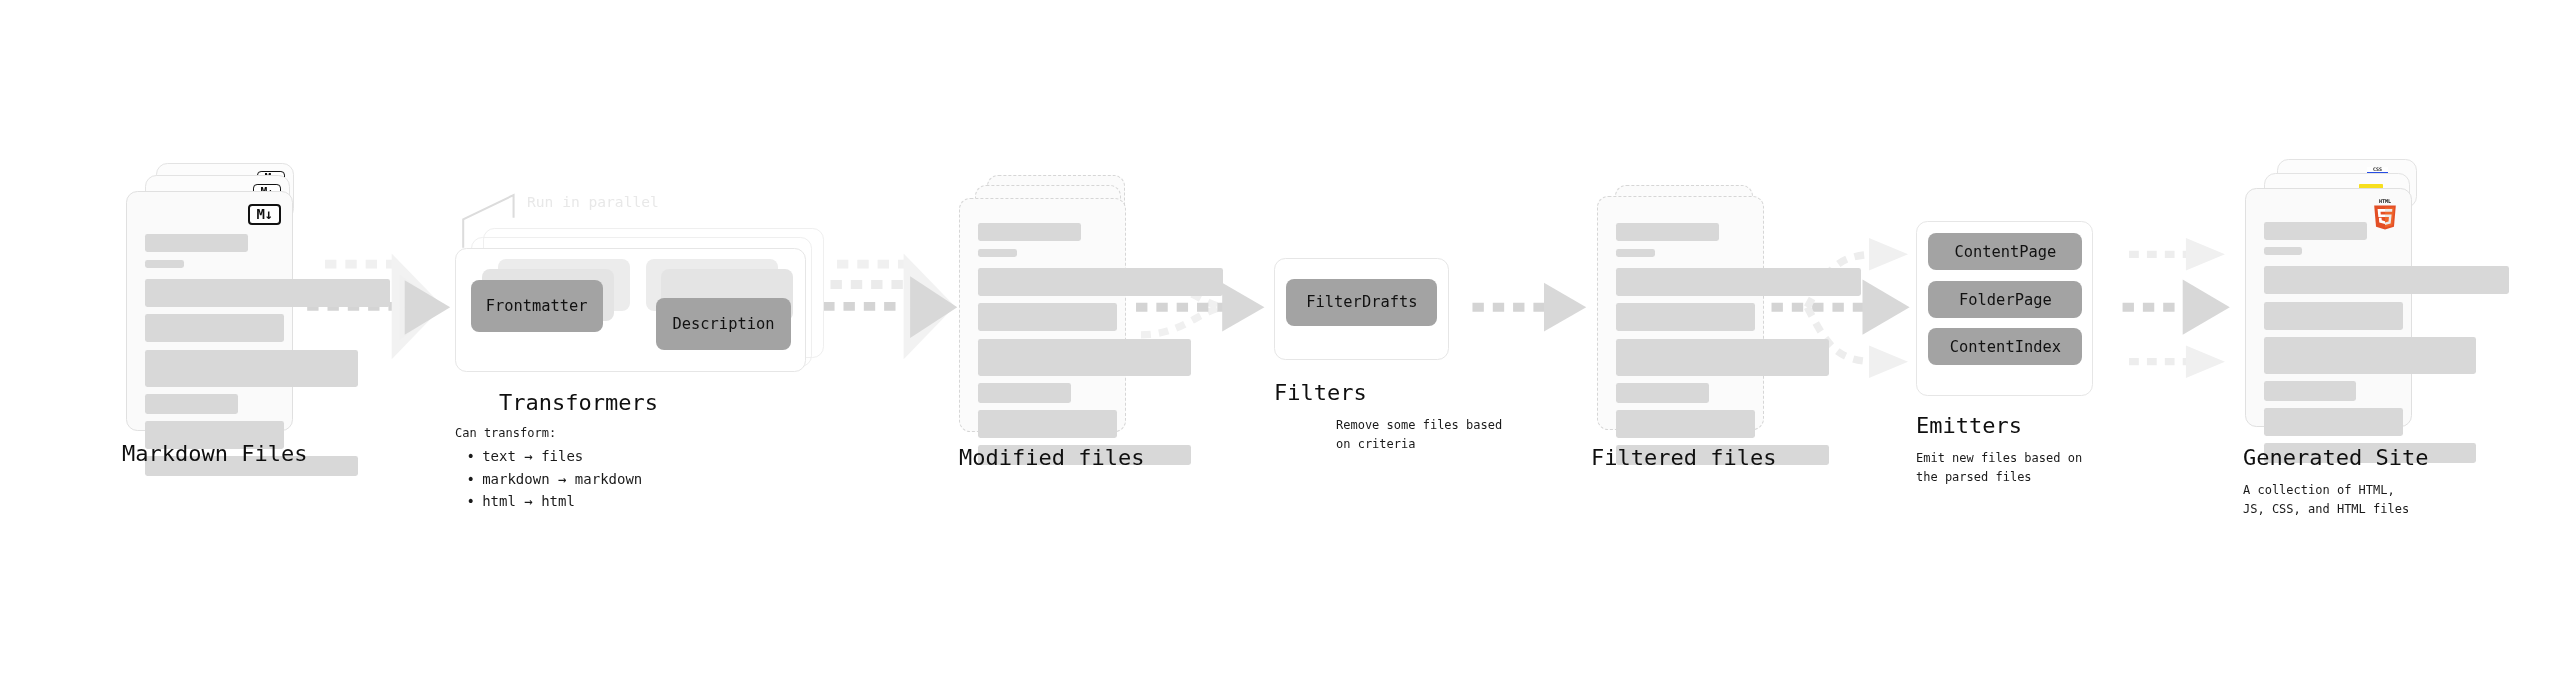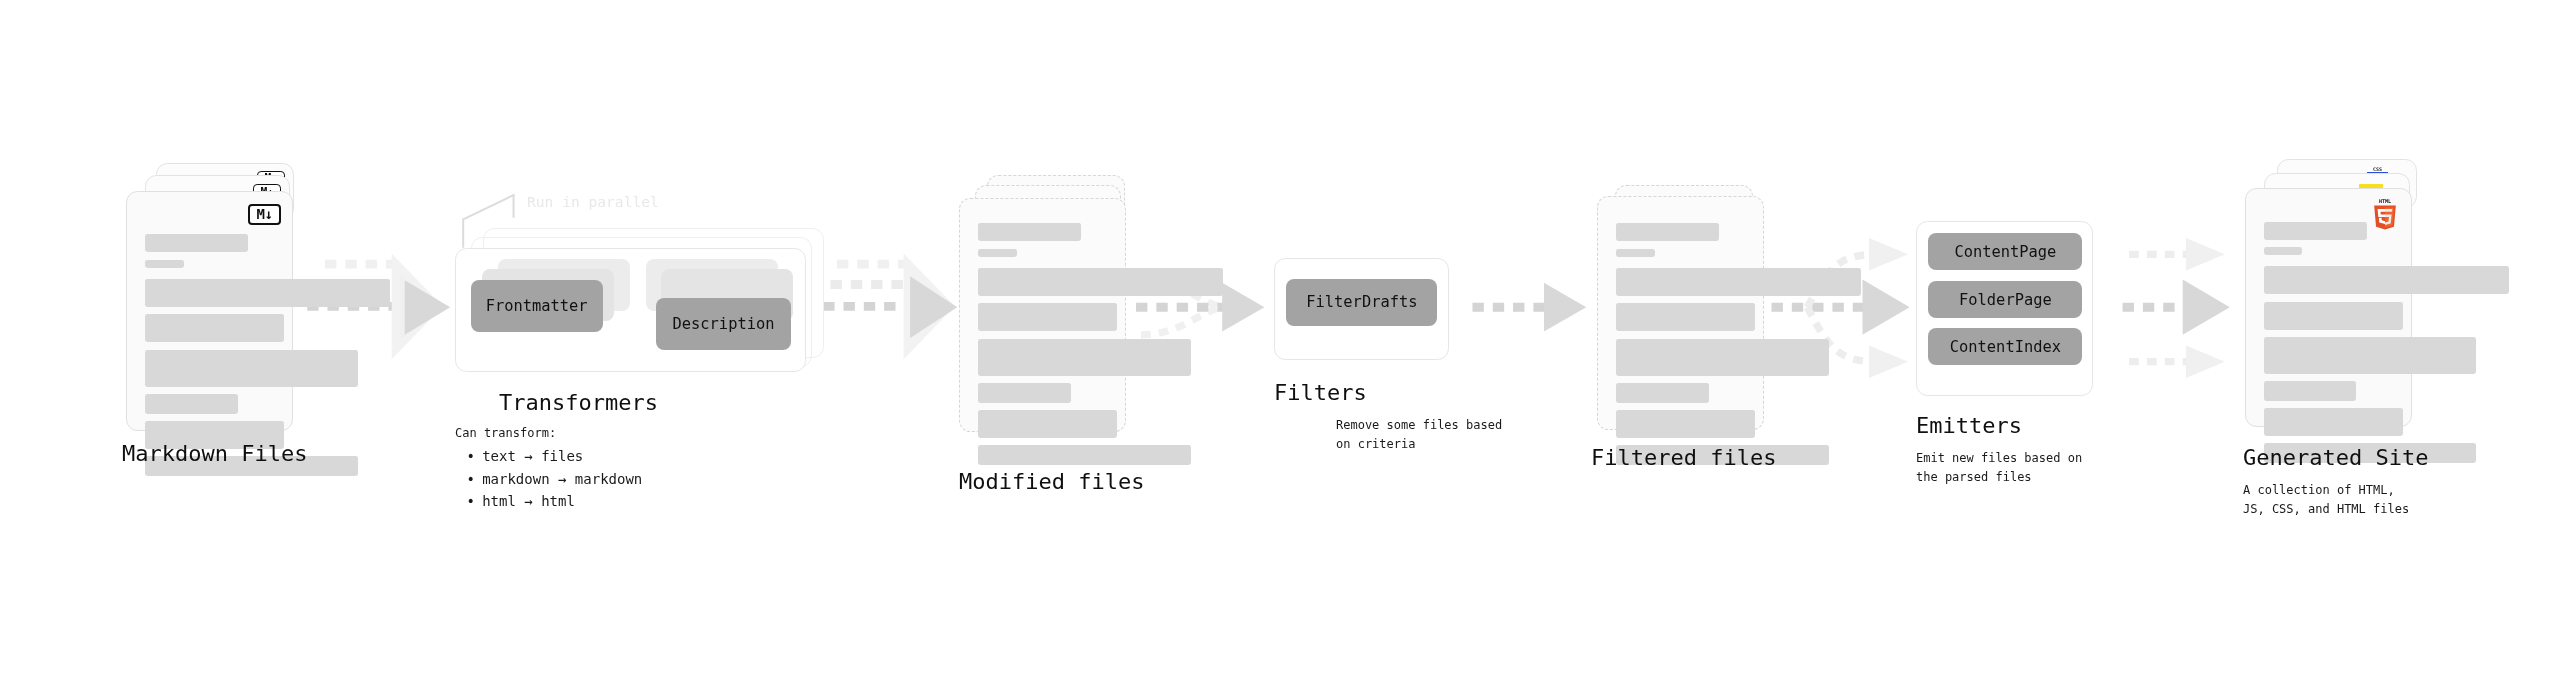--- a/index.html
+++ b/index.html
@@ -257,21 +257,21 @@
           <div class="skel" style="width: 190%; height: 28px;"></div>
           <div class="skel" style="width: 108%; height: 28px;"></div>
           <div class="skel" style="width: 165%; height: 37px;"></div>
           <div class="skel" style="width: 72%; height: 19.5px;"></div>
           <div class="skel" style="width: 108%; height: 28px;"></div>
           <div class="skel" style="width: 165%; height: 19.5px;"></div>
         </div>
     </div>
   </div>
 
-  <div class="title" style="left:959px; top:445px;margin-top:24px;">Modified files</div>
+  <div class="title" style="left:959px; top:445px;">Modified files</div>
 
   <div class="stage-box" style="left:1274px; top:258px; width:175px; height:102px;">
     <div class="chip" style="left:11.4px; top:19.5px; width:151px; height:47px;">FilterDrafts</div>
   </div>
 
   <div class="title" style="left:1274px; top:380px;">Filters</div>
   <div class="subtitle" style="left:1336px; top:416px;">Remove some files based
 on criteria</div>
 
   <div class="doc-stack" style="left:1597px; top:185px; width:187px; height:252px;">

